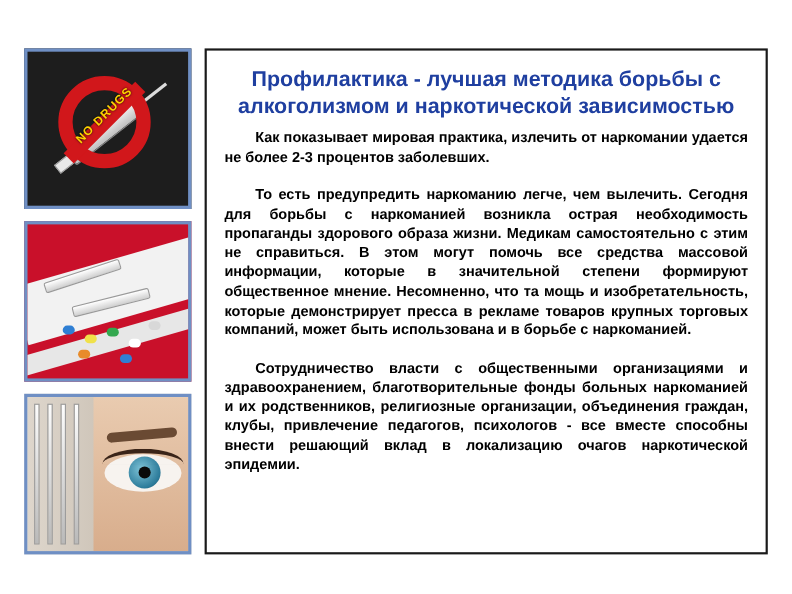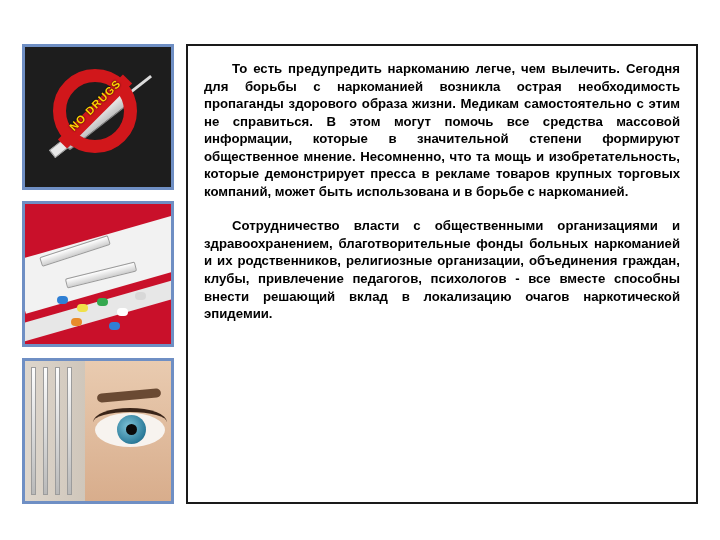--- a/index.html
+++ b/index.html
@@ -316,17 +316,19 @@
       <div class="brow"></div>
       <div class="eye-white"></div>
       <div class="iris"></div>
       <div class="pupil"></div>
       <div class="lash"></div>
     </div>
 
   </div>
 
   <div class="text-panel">
+    <div class="title">Профилактика - лучшая методика борьбы с алкоголизмом и наркотической зависимостью</div>
+    <p class="body">Как показывает мировая практика, излечить от наркомании удается не более 2-3 процентов заболевших.</p>
     <p class="body">То есть предупредить наркоманию легче, чем вылечить. Сегодня для борьбы с наркоманией возникла острая необходимость пропаганды здорового образа жизни. Медикам самостоятельно с этим не справиться. В этом могут помочь все средства массовой информации, которые в значительной степени формируют общественное мнение. Несомненно, что та мощь и изобретательность, которые демонстрирует пресса в рекламе товаров крупных торговых компаний, может быть использована и в борьбе с наркоманией.</p>
     <p class="body">Сотрудничество власти с общественными организациями и здравоохранением, благотворительные фонды больных наркоманией и их родственников, религиозные организации, объединения граждан, клубы, привлечение педагогов, психологов - все вместе способны внести решающий вклад в локализацию очагов наркотической эпидемии.</p>
   </div>
 
 </div>
 
 </body></html>

